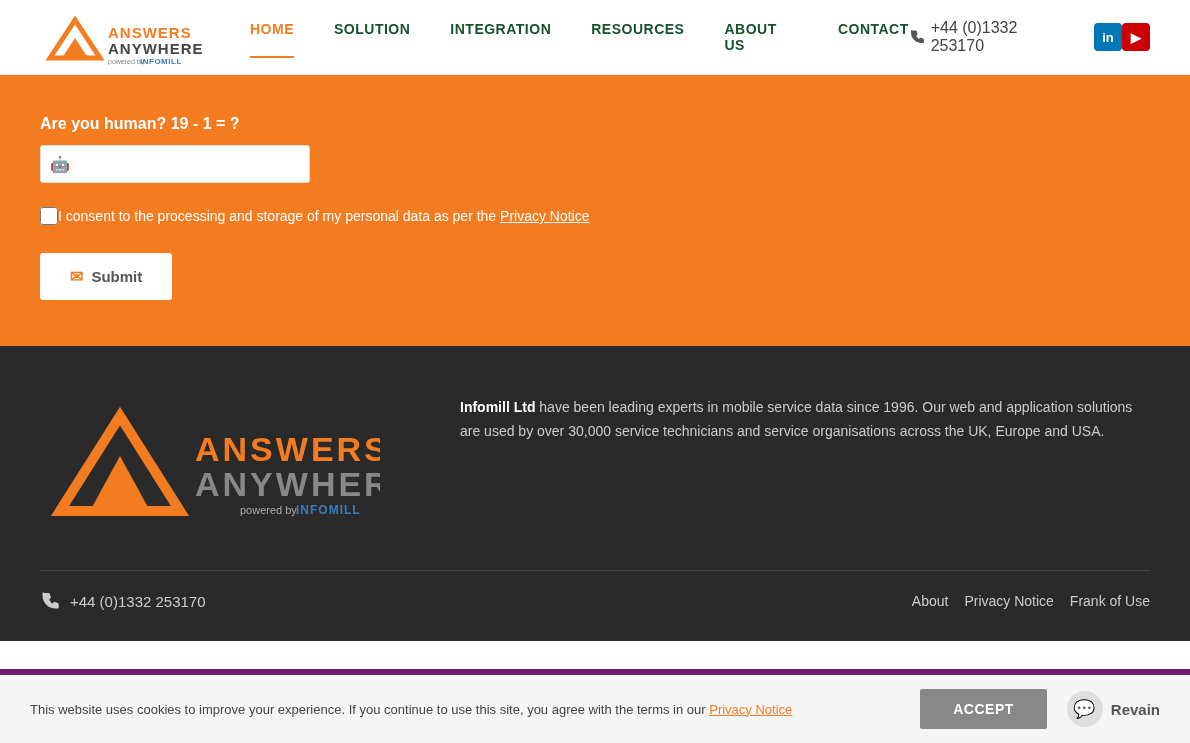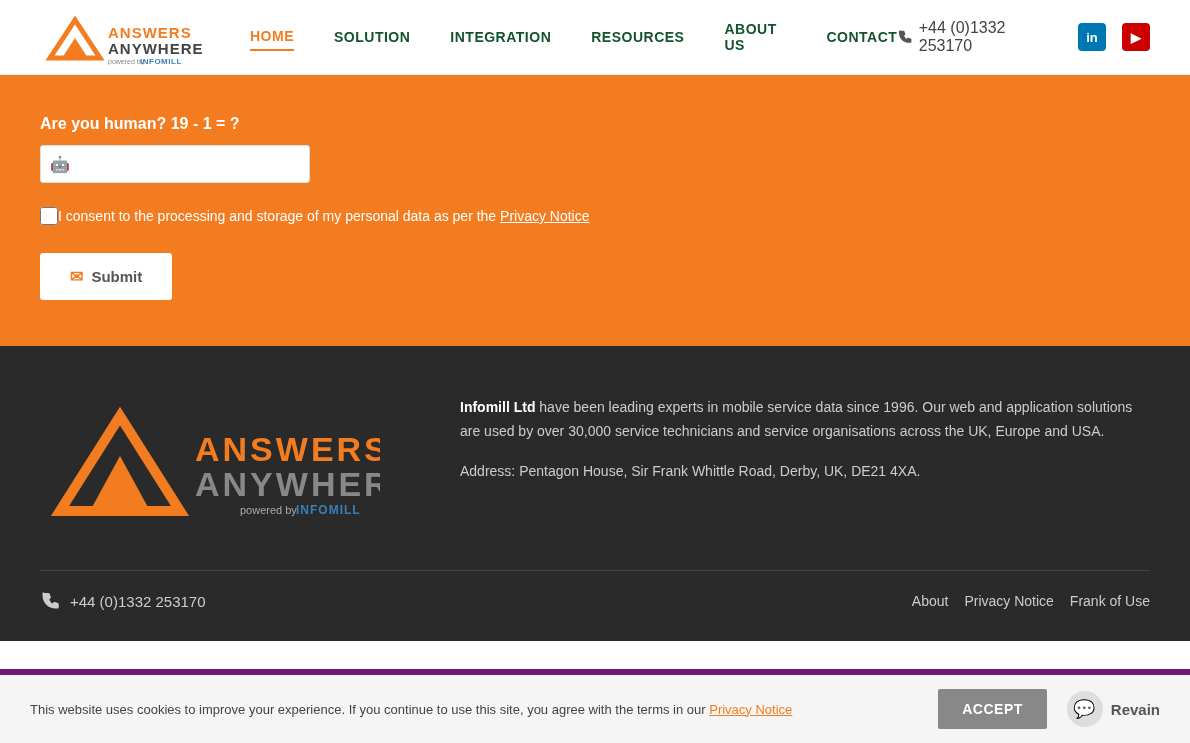--- a/index.html
+++ b/index.html
@@ -26,42 +26,41 @@
     }
     .phone-area {
       display: flex;
       align-items: center;
       gap: 6px;
       color: #444;
       font-size: 16px;
     }
     .social-icons {
       display: flex;
-      gap: 16px;
+      gap: 0;
       text-align: right;
     }
     .social-icon {
       width: 28px;
       height: 28px;
       border-radius: 4px;
       display: flex;
       align-items: center;
       justify-content: center;
       color: #fff;
       font-size: 13px;
       font-weight: bold;
       cursor: pointer;
     }
     .social-icon.linkedin { background: #0077b5; }
     .social-icon.youtube { background: #cc0000; }
 
     
     .nav {
       display: flex;
-      align-items: center;
       gap: 40px;
     }
     .nav-item {
       font-size: 14px;
       font-weight: 600;
       color: #14532d;
       cursor: pointer;
       text-transform: uppercase;
       letter-spacing: 0.5px;
       padding: 5px 0;
@@ -212,21 +211,21 @@
       flex: 1;
     }
     .cookie-text a {
       color: #f47c20;
       text-decoration: underline;
     }
     .cookie-accept-btn {
       background: #888;
       color: #fff;
       border: none;
-      padding: 12px 24px;
+      padding: 12px 33px;
       font-size: 14px;
       font-weight: 700;
       cursor: pointer;
       border-radius: 2px;
       letter-spacing: 0.5px;
       margin-left: 20px;
     }
     .revain-area {
       display: flex;
       align-items: center;
@@ -331,23 +330,20 @@
         <text x="155" y="100" font-family="Arial" font-weight="900" font-size="34" fill="#888" letter-spacing="3">ANYWHERE</text>
 
         <text x="200" y="118" font-family="Arial" font-size="11" fill="#aaa">powered by</text>
         <text x="256" y="118" font-family="Arial" font-weight="700" font-size="12" fill="#3a7dbc" letter-spacing="1">INFOMILL</text>
       </svg>
     </div>
     <div class="footer-text-area">
       <p>
         <strong>Infomill Ltd</strong><span> have been leading experts in mobile service data since 1996. Our web and application solutions are used by over 30,000 service technicians and service organisations across the UK, Europe and USA.</span>
       </p>
-      <p class="footer-address">
-        <span>Address:</span> <span>Pentagon House, Sir Frank Whittle Road, Derby, UK, DE21 4XA.</span>
-      </p>
     </div>
   </div>
 
   <hr class="footer-divider">
 
   <div class="footer-bottom">
     <div class="footer-phone">
 
       <svg width="20" height="20" viewBox="0 0 16 16">
         <path d="M3 1C2.4 1 2 1.4 2 2v1.5c0 5.8 4.7 10.5 10.5 10.5H14c.6 0 1-.4 1-1v-2.5c0-.4-.3-.8-.7-.9l-2.5-.8c-.4-.1-.8 0-1.1.3l-.9.9C9.2 9.4 8 8.2 7.4 6.7l.9-.9c.3-.3.4-.7.3-1.1L7.8 2.2C7.6 1.8 7.2 1.5 6.8 1.5H3z" fill="#ccc"></path>

